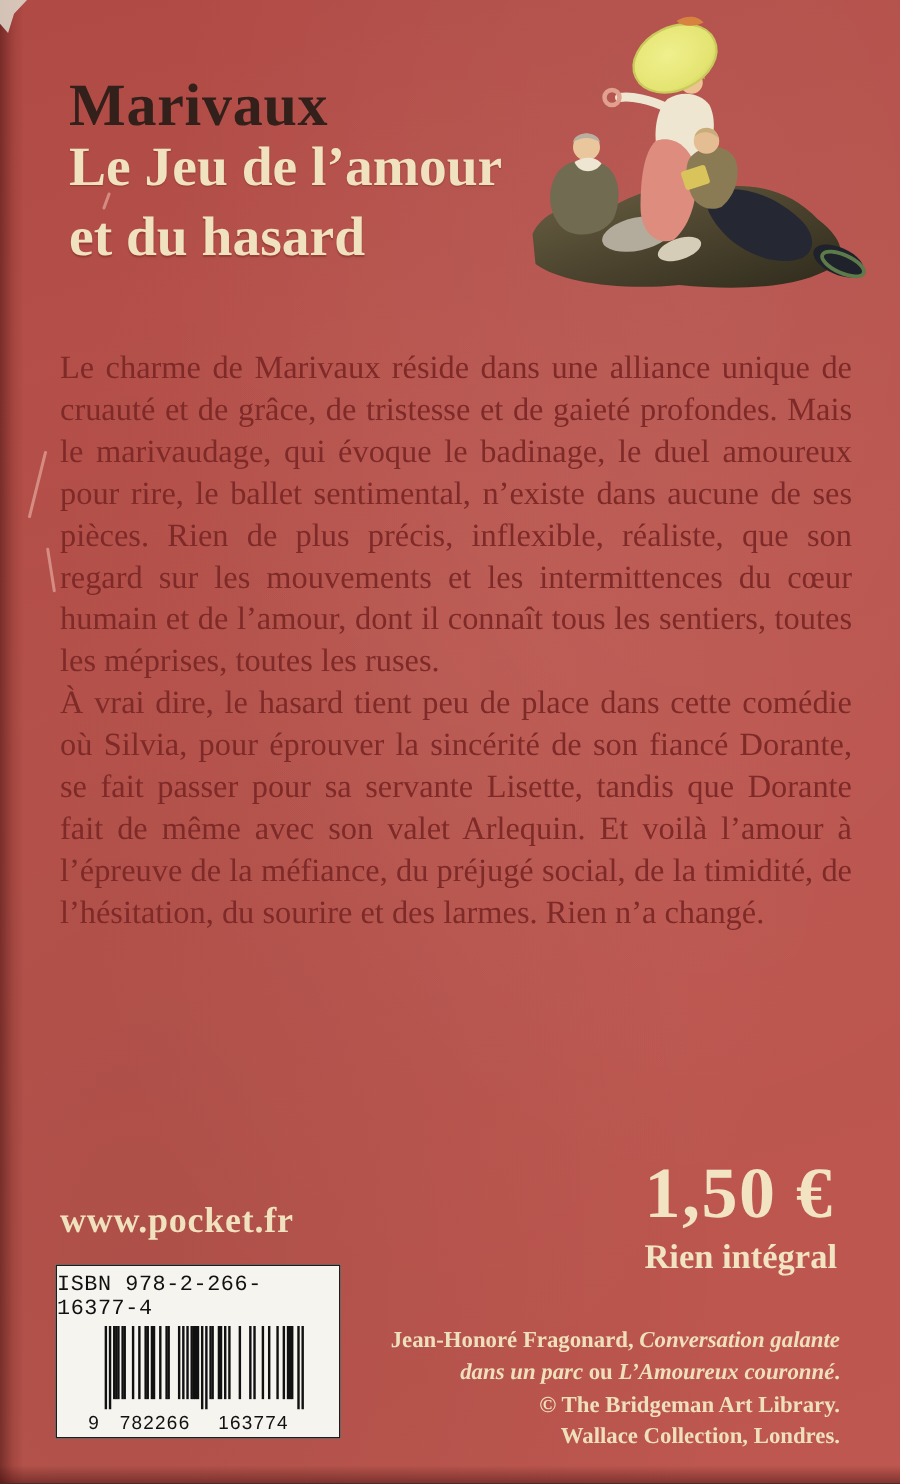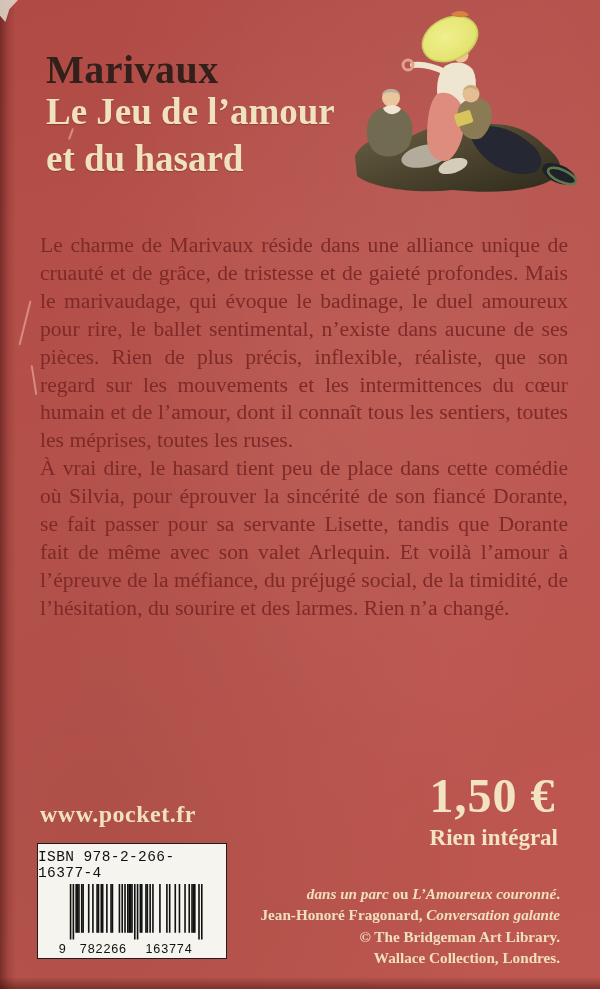--- a/index.html
+++ b/index.html
@@ -170,22 +170,22 @@
           <rect x="168.72" y="0" width="1.91" height="66"></rect>
           <rect x="172.04" y="0" width="1.91" height="66"></rect>
         </g>
       <text class="ean-digits" x="3" y="82">9</text>
       <text class="ean-digits" x="56" y="82" text-anchor="middle">782266</text>
       <text class="ean-digits" x="134" y="82" text-anchor="middle">163774</text>
     </svg>
   </div>
 
   <div class="credits" id="credits">
+      <div><span>Jean-Honoré Fragonard, </span><span class="it">Conversation galante</span></div>
       <div><span class="it">dans un parc</span><span> ou </span><span class="it">L’Amoureux couronné</span><span>.</span></div>
-      <div><span>Jean-Honoré Fragonard, </span><span class="it">Conversation galante</span></div>
       <div><span>© The Bridgeman Art Library.</span></div>
       <div><span>Wallace Collection, Londres.</span></div>
     </div>
 
   <div class="left-edge"></div>
   <div class="bottom-edge"></div>
   <div class="corner-chip"></div>
   <div class="scratch s1"></div>
   <div class="scratch s2"></div>
   <div class="scratch s3"></div>

